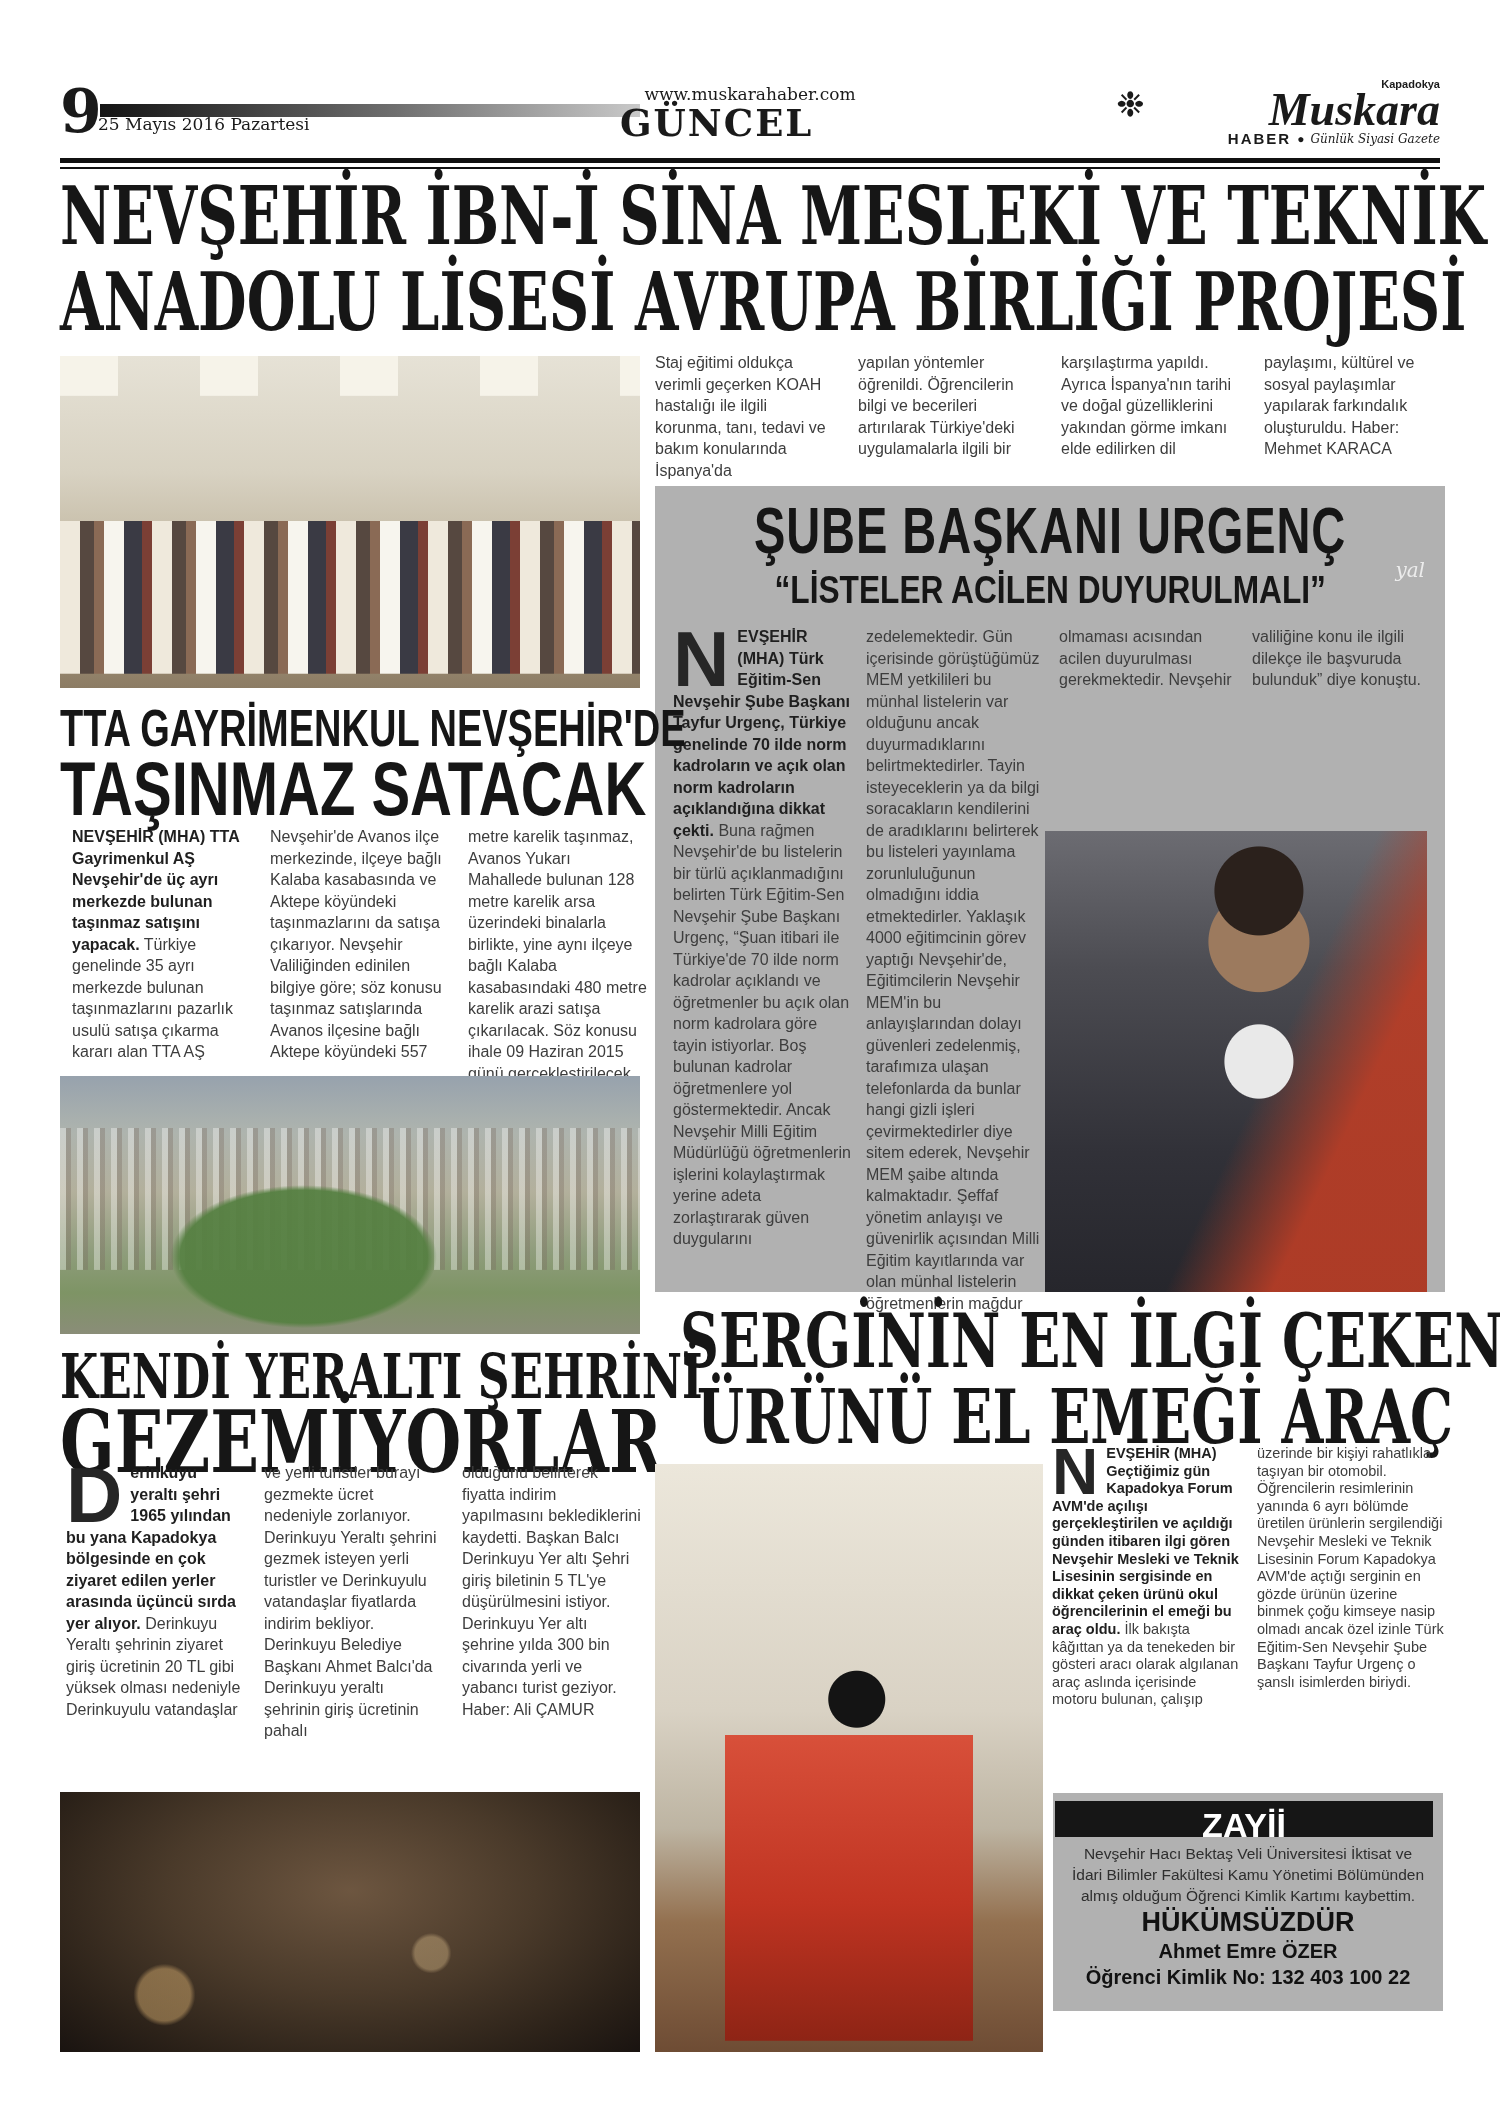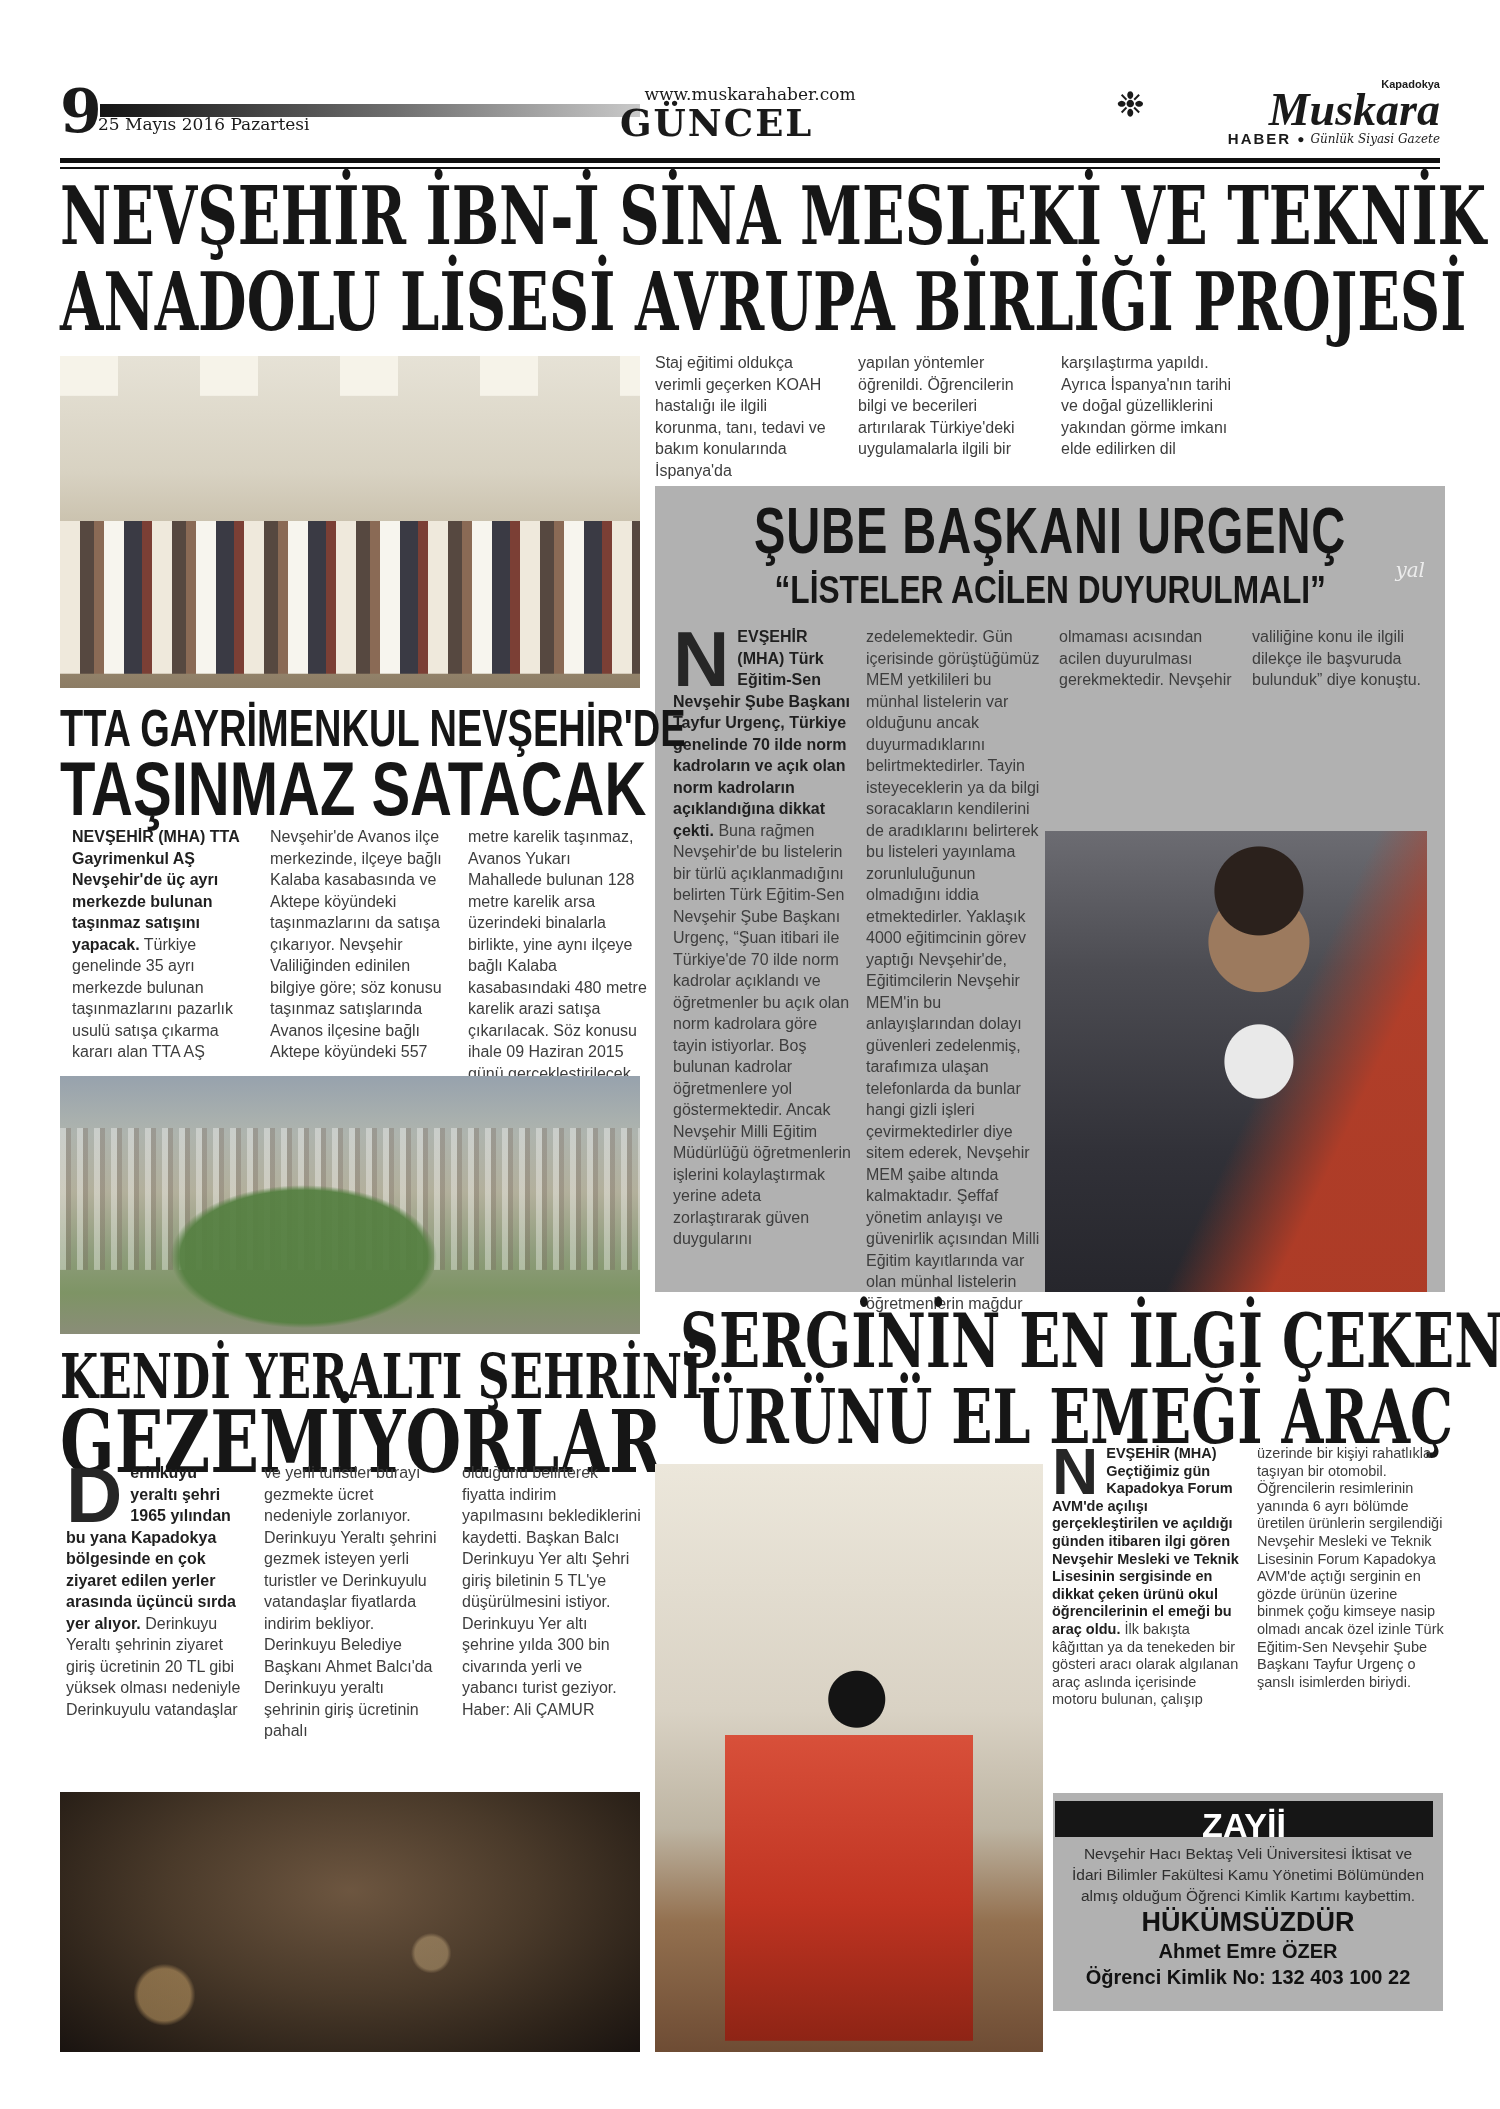--- a/index.html
+++ b/index.html
@@ -119,20 +119,21 @@
     <div style="height:86px;line-height:86px;"><span class="sq" style="--sy:1.45;font-size:56px;">NEVŞEHİR İBN-İ SİNA MESLEKİ VE TEKNİK</span></div>
     <div style="height:86px;line-height:86px;"><span class="sq" style="--sy:1.45;font-size:56px;">ANADOLU LİSESİ AVRUPA BİRLİĞİ PROJESİ</span></div>
   </div>
 
   <div class="abs photo photo-hospital" style="left:60px;top:356px;width:580px;height:332px;"></div>
 
   <div class="abs cols" style="left:655px;top:352px;width:790px;gap:23px;">
     <div class="col" style="width:180px;">Staj eğitimi oldukça verimli geçerken KOAH hastalığı ile ilgili korunma, tanı, tedavi ve bakım konularında İspanya'da</div>
     <div class="col" style="width:180px;">yapılan yöntemler öğrenildi. Öğrencilerin bilgi ve becerileri artırılarak Türkiye'deki uygulamalarla ilgili bir</div>
     <div class="col" style="width:180px;">karşılaştırma yapıldı. Ayrıca İspanya'nın tarihi ve doğal güzelliklerini yakından görme imkanı elde edilirken dil</div>
+    <div class="col" style="width:180px;">paylaşımı, kültürel ve sosyal paylaşımlar yapılarak farkındalık oluşturuldu. Haber: Mehmet KARACA</div>
   </div>
 
   <div class="abs gray-panel" style="left:655px;top:486px;width:790px;height:806px;">
     <div class="hl hl-sans" style="margin-top:10px;height:70px;line-height:70px;">
       <span class="sq" style="--sy:1.3;--sx:0.94;font-size:50px;letter-spacing:1px;">ŞUBE BAŞKANI URGENÇ</span>
     </div>
     <div class="hl hl-sans" style="height:48px;line-height:48px;">
       <span class="sq" style="--sy:1.2;--sx:0.96;font-size:33px;">“LİSTELER ACİLEN DUYURULMALI”</span>
     </div>
 

